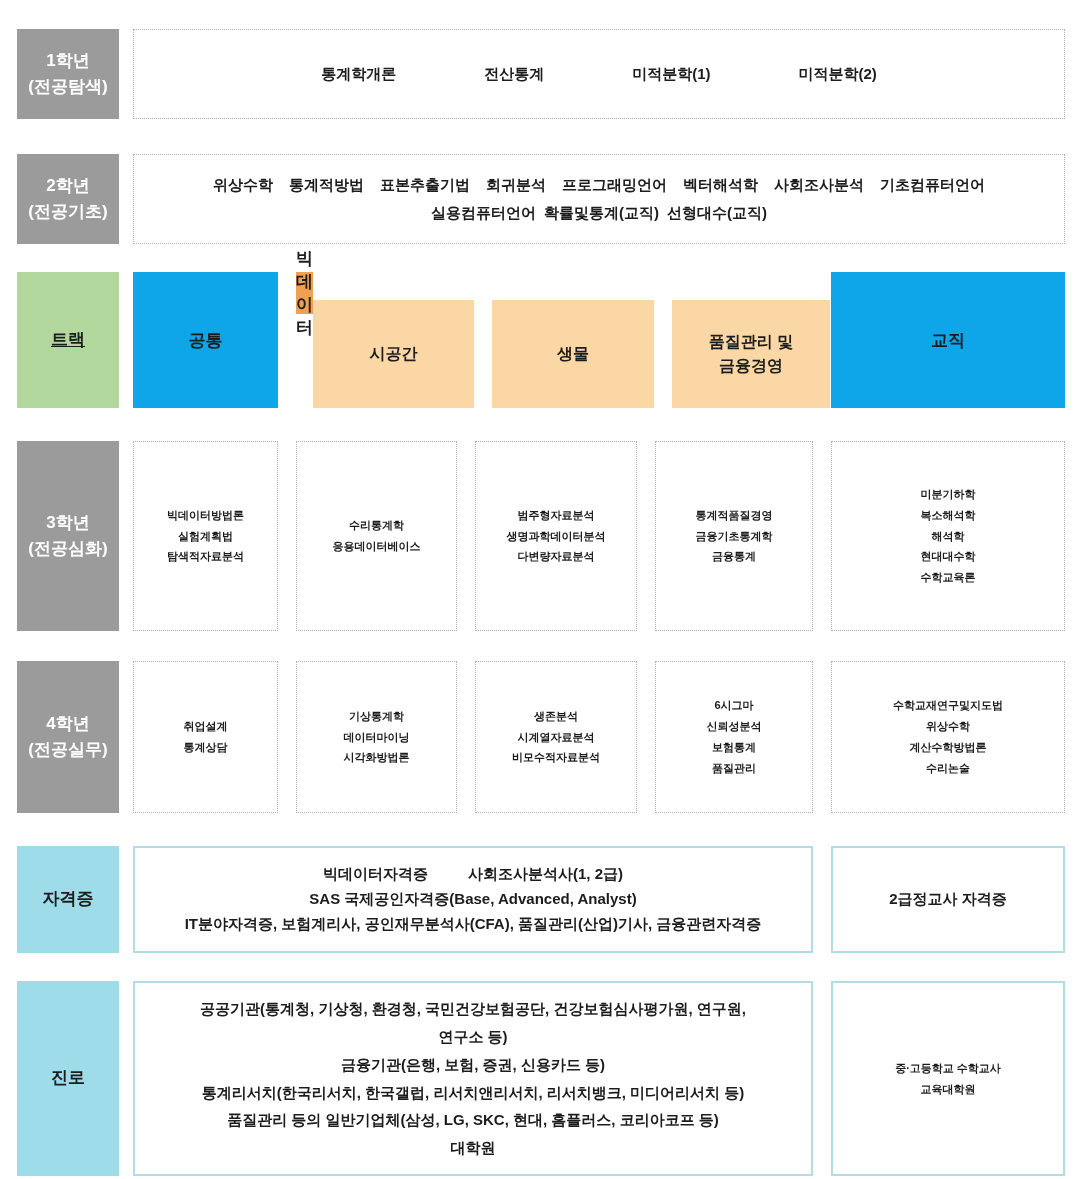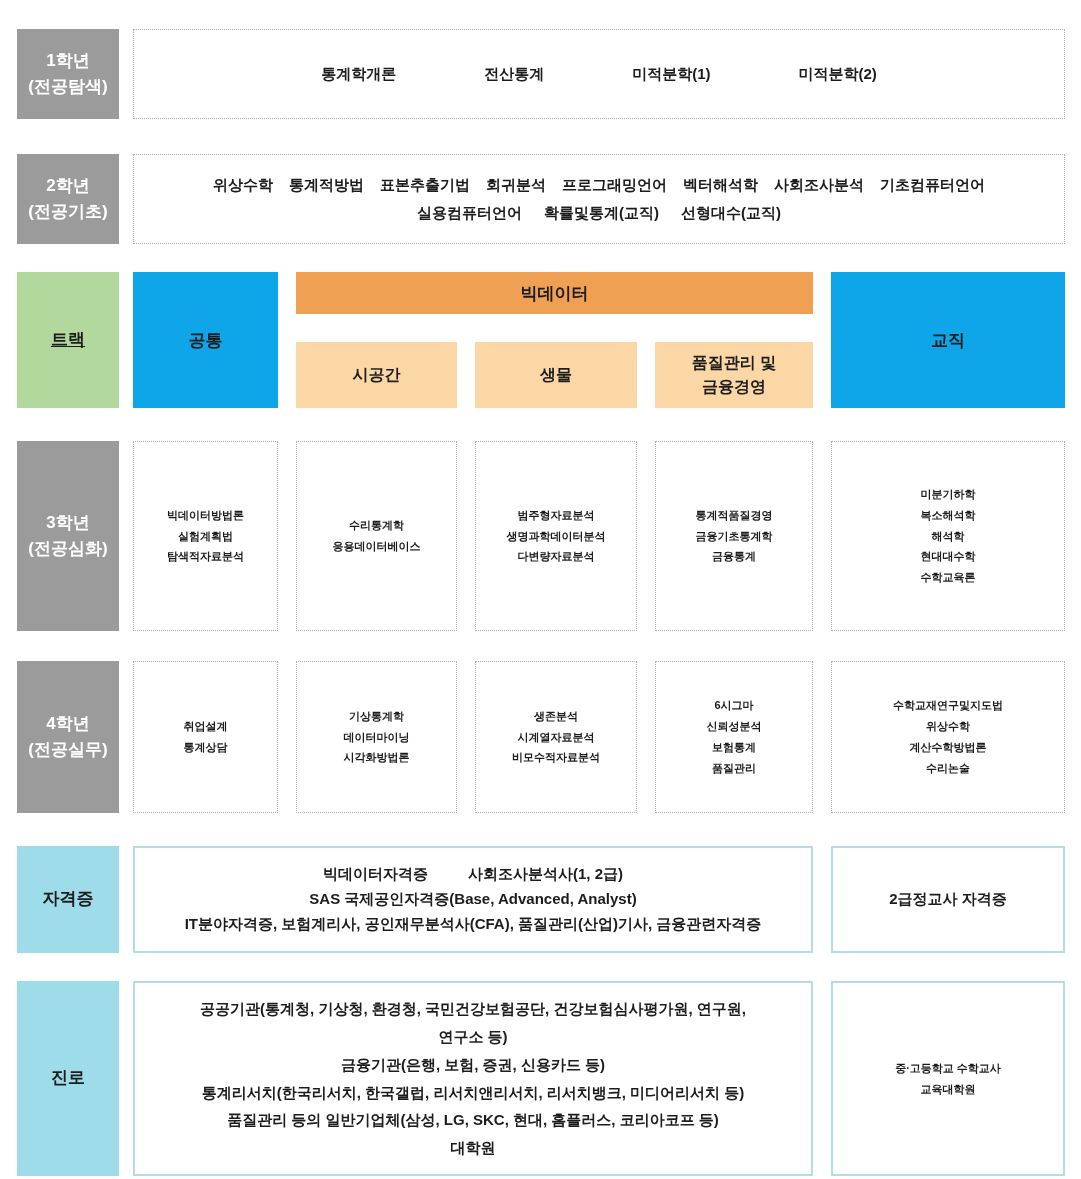--- a/index.html
+++ b/index.html
@@ -31,27 +31,27 @@
   .r7{height:195px;}
 
   
   .courses-line{display:flex;align-items:center;justify-content:center;gap:88px;height:100%;}
   .courses-line span{font-weight:bold;font-size:15px;}
 
   
   .two-lines{display:flex;flex-direction:column;align-items:center;justify-content:center;height:100%;gap:9px;}
   .inline-list{display:flex;justify-content:center;}
   .inline-list.g16{gap:16px;}
-  .inline-list.g22{gap:22px;}
+  .inline-list.g22{gap:8px;}
   .inline-list.g40{gap:40px;}
   .inline-list span{font-weight:bold;font-size:15px;}
 
   
   .track-grid{display:grid;grid-template-columns:145px 161px 162px 158px 234px;column-gap:18px;height:100%;}
-  .bigdata-span{grid-column:2 / span 3;display:flex;flex-direction:column;height:100%;}
+  .bigdata-span{grid-column:2 / span 3;display:flex;flex-direction:row;height:100%;}
   .bigdata-banner{height:42px;background:#efa053;display:flex;align-items:center;justify-content:center;
     font-weight:bold;font-size:17px;}
   .bigdata-subs{margin-top:28px;flex:1;display:grid;grid-template-columns:161px 162px 158px;column-gap:18px;}
   .sub-box{background:#fcd7a6;display:flex;align-items:center;justify-content:center;
     font-weight:bold;font-size:16px;line-height:1.5;}
   .green-box{background:#b3d89e;display:flex;align-items:center;justify-content:center;
     font-weight:bold;font-size:17px;text-decoration:underline;}
   .olive-box{background:#0ea5e9;display:flex;align-items:center;justify-content:center;
     font-weight:bold;font-size:17px;text-align:right;}
 

